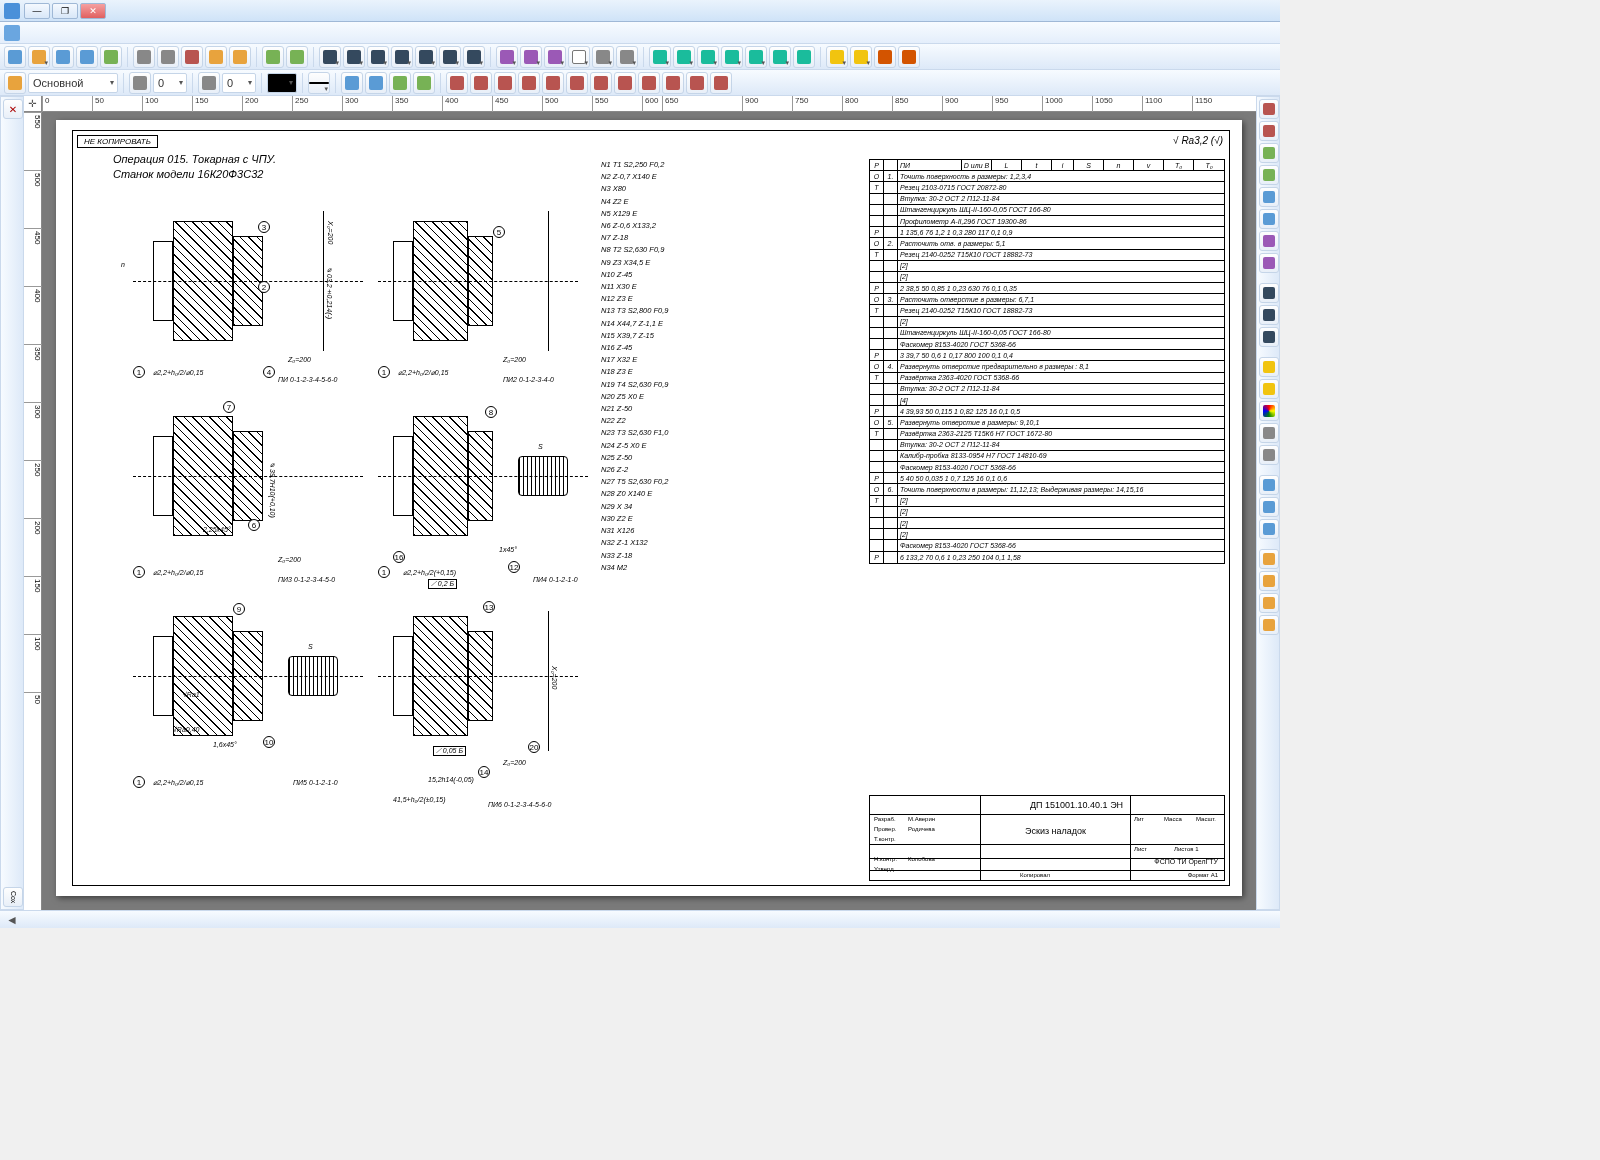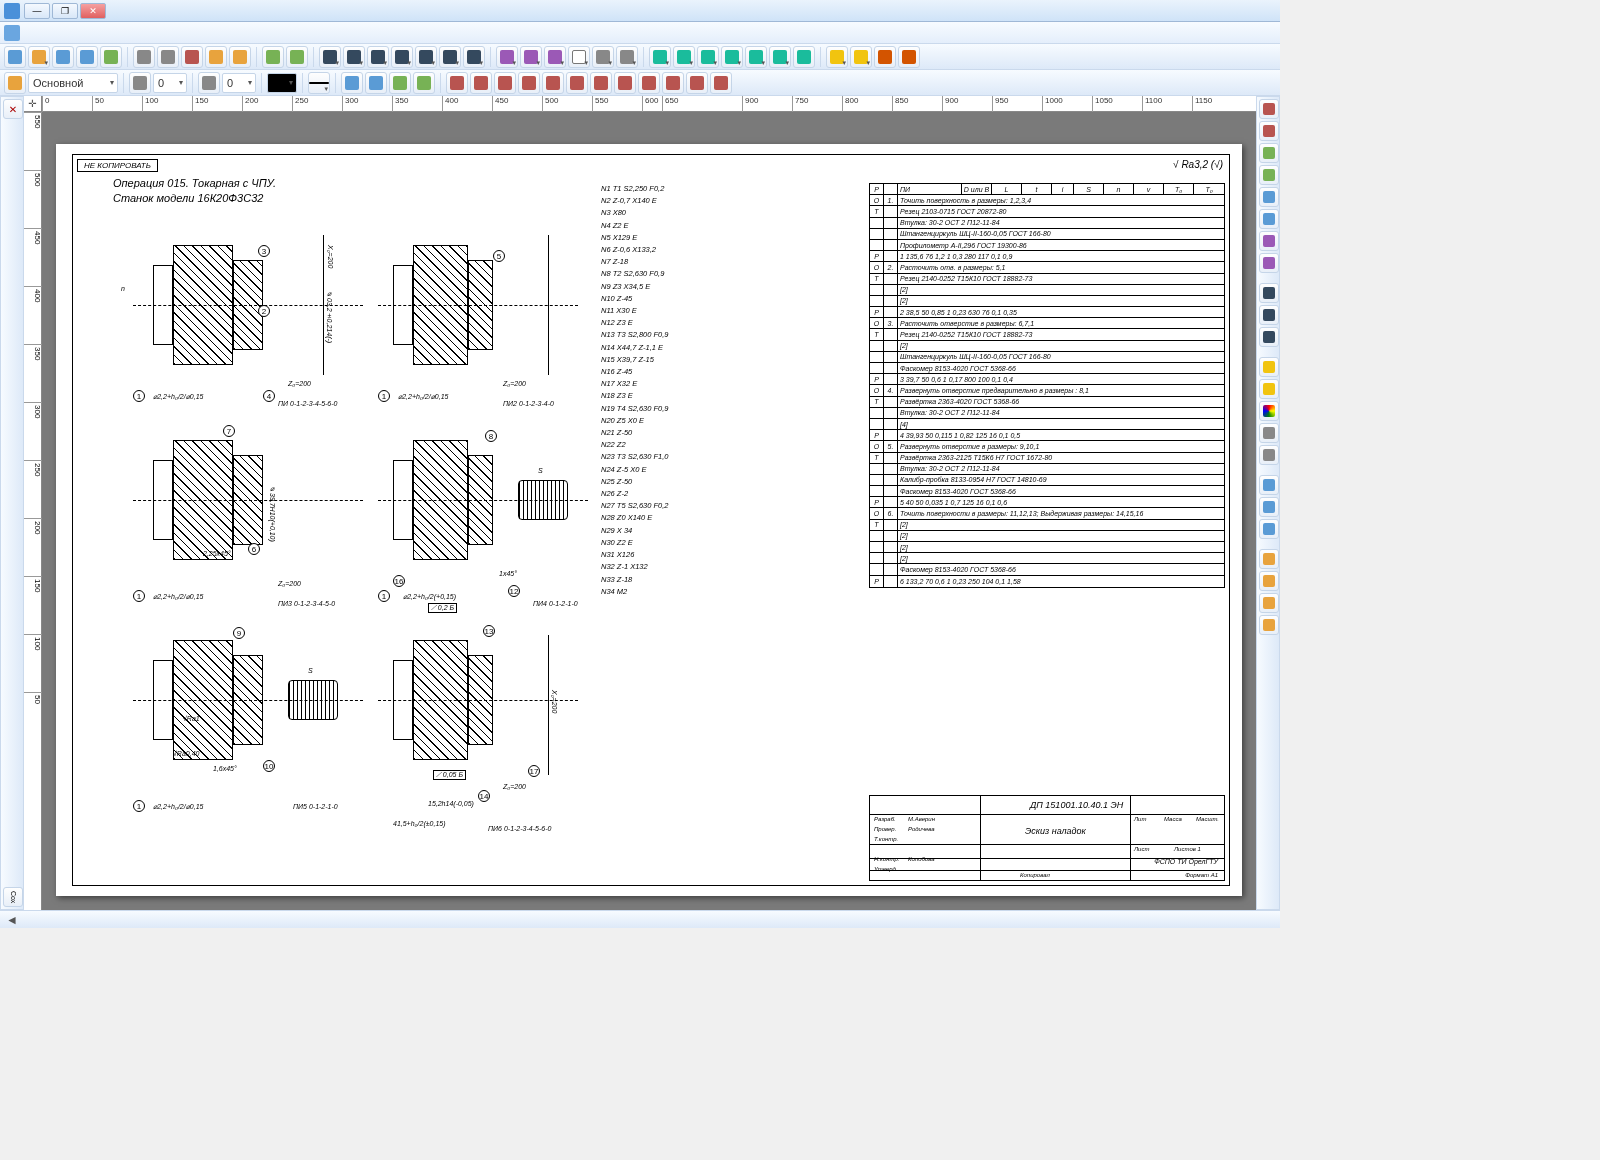--- a/index.html
+++ b/index.html
@@ -34,21 +34,21 @@
 .vbtn { width: 20px; height: 20px; background: linear-gradient(#fefefe,#e8eff8); border: 1px solid #c5d5e8; border-radius: 3px; display: flex; align-items: center; justify-content: center; }
 .vicon { width: 12px; height: 12px; border-radius: 2px; }
 
 
 .canvas-wrap { position: absolute; left: 24px; right: 24px; top: 96px; bottom: 18px; background: #7a7a7a; overflow: hidden; }
 .ruler-h { position: absolute; left: 18px; right: 0; top: 0; height: 16px; background: #fff; border-bottom: 1px solid #888; font-size: 8px; color: #333; }
 .ruler-h .tick { position: absolute; top: 0; height: 16px; border-left: 1px solid #999; padding-left: 2px; font-size: 8px; }
 .ruler-v { position: absolute; left: 0; top: 16px; bottom: 0; width: 18px; background: #fff; border-right: 1px solid #888; }
 .ruler-v .tick { position: absolute; left: 0; width: 18px; border-top: 1px solid #999; font-size: 8px; writing-mode: vertical-rl; padding-top: 2px; }
 .ruler-corner { position: absolute; left: 0; top: 0; width: 18px; height: 16px; background: #fff; border-right: 1px solid #888; border-bottom: 1px solid #888; display:flex; align-items:center; justify-content:center; font-size:10px; color:#555;}
-.paper-outer { position: absolute; left: 32px; top: 24px; right: 14px; bottom: 14px; background: #fff; box-shadow: 2px 2px 6px rgba(0,0,0,.5); margin-top: 24px; }
+.paper-outer { position: absolute; left: 32px; top: 24px; right: 14px; bottom: 14px; background: #fff; box-shadow: 2px 2px 6px rgba(0,0,0,.5); }
 .paper-border { position: absolute; left: 16px; right: 12px; top: 10px; bottom: 10px; border: 1.5px solid #000; }
 .paper-inner { position: absolute; inset: 0; }
 
 
 .dwg-text { position: absolute; font-family: 'Arial Narrow', Arial, sans-serif; color: #000; white-space: nowrap; }
 .heading-box { position: absolute; left: 4px; top: 4px; border: 1px solid #000; padding: 1px 6px; font-size: 8px; font-style: italic; }
 .op-title { position: absolute; left: 40px; top: 22px; font-size: 11px; font-style: italic; }
 .op-title2 { position: absolute; left: 40px; top: 37px; font-size: 11px; font-style: italic; }
 .roughness { position: absolute; right: 6px; top: 4px; font-size: 10px; font-style: italic; }
 
@@ -69,21 +69,21 @@
 .ptable { position: absolute; right: 4px; top: 28px; width: 356px; border: 1px solid #000; font-size: 7px; font-style: italic; }
 .prow { display: flex; border-bottom: 1px solid #000; min-height: 11.2px; }
 .prow:last-child { border-bottom: none; }
 .pcell { border-right: 1px solid #000; padding: 0 2px; overflow: hidden; white-space: nowrap; display: flex; align-items: center; }
 .pcell:last-child { border-right: none; }
 .pc-a { width: 14px; justify-content: center; }
 .pc-text { flex: 1; }
 .pc-n { width: 30px; justify-content: center; }
 
 
-.titleblock { position: absolute; right: 4px; bottom: 4px; width: 356px; height: 86px; border: 1.5px solid #000; background: #fff; font-size: 7px; font-style: italic; }
+.titleblock { position: absolute; right: 4px; bottom: 4px; width: 356px; height: 86px; border: 1.5px solid #000; background: #fff; font-size: 7px; }
 .titleblock .tbrow { position: absolute; border-top: 1px solid #000; left: 0; right: 0; }
 .titleblock .tbcol { position: absolute; border-left: 1px solid #000; top: 0; bottom: 0; }
 
 
 .statusbar { position: absolute; left: 0; right: 0; bottom: 0; height: 18px; background: linear-gradient(#f7fbff,#dde9f8); border-top: 1px solid #cad9ec; display: flex; align-items: center; padding: 0 6px; font-size: 10px; color: #555; }
 
 
 .c1{background:#5a9bd5}.c2{background:#77b255}.c3{background:#e8a33d}.c4{background:#b85450}.c5{background:#888}
 .c6{background:#9b59b6}.c7{background:#34495e}.c8{background:#1abc9c}.c9{background:#f1c40f}.c10{background:#d35400}
 </style>
@@ -516,21 +516,21 @@
           <div class="lbl" style="left:195px;top:52px">S</div>
         </div>
 
         <div class="sketch" style="left:300px;top:460px;width:230px;height:220px">
           <div class="body" style="left:40px;top:25px;width:55px;height:120px"></div>
           <div class="outline" style="left:20px;top:45px;width:20px;height:80px"></div>
           <div class="body" style="left:95px;top:40px;width:25px;height:90px"></div>
           <div class="centerline" style="left:5px;top:85px;width:200px"></div>
           <div class="dimv" style="left:175px;top:20px;height:140px"></div>
           <div class="balloon" style="left:110px;top:10px">13</div>
-          <div class="balloon" style="left:155px;top:150px">17</div>
+          <div class="balloon" style="left:155px;top:150px">20</div>
           <div class="balloon" style="left:105px;top:175px">14</div>
           <div class="lbl" style="left:20px;top:205px">41,5+h₀/2(±0,15)</div>
           <div class="lbl" style="left:55px;top:185px">15,2h14(-0,05)</div>
           <div class="lbl" style="left:60px;top:155px;border:1px solid #000;padding:0 2px">⟋ 0,05 Б</div>
           <div class="lbl" style="left:130px;top:168px">Z₀=200</div>
           <div class="lbl" style="left:115px;top:210px">ПИ6 0-1-2-3-4-5-6-0</div>
           <div class="lbl" style="left:178px;top:75px;writing-mode:vertical-rl">X₀=200</div>
         </div>
 
         <div class="nc-list" id="nc-list">

